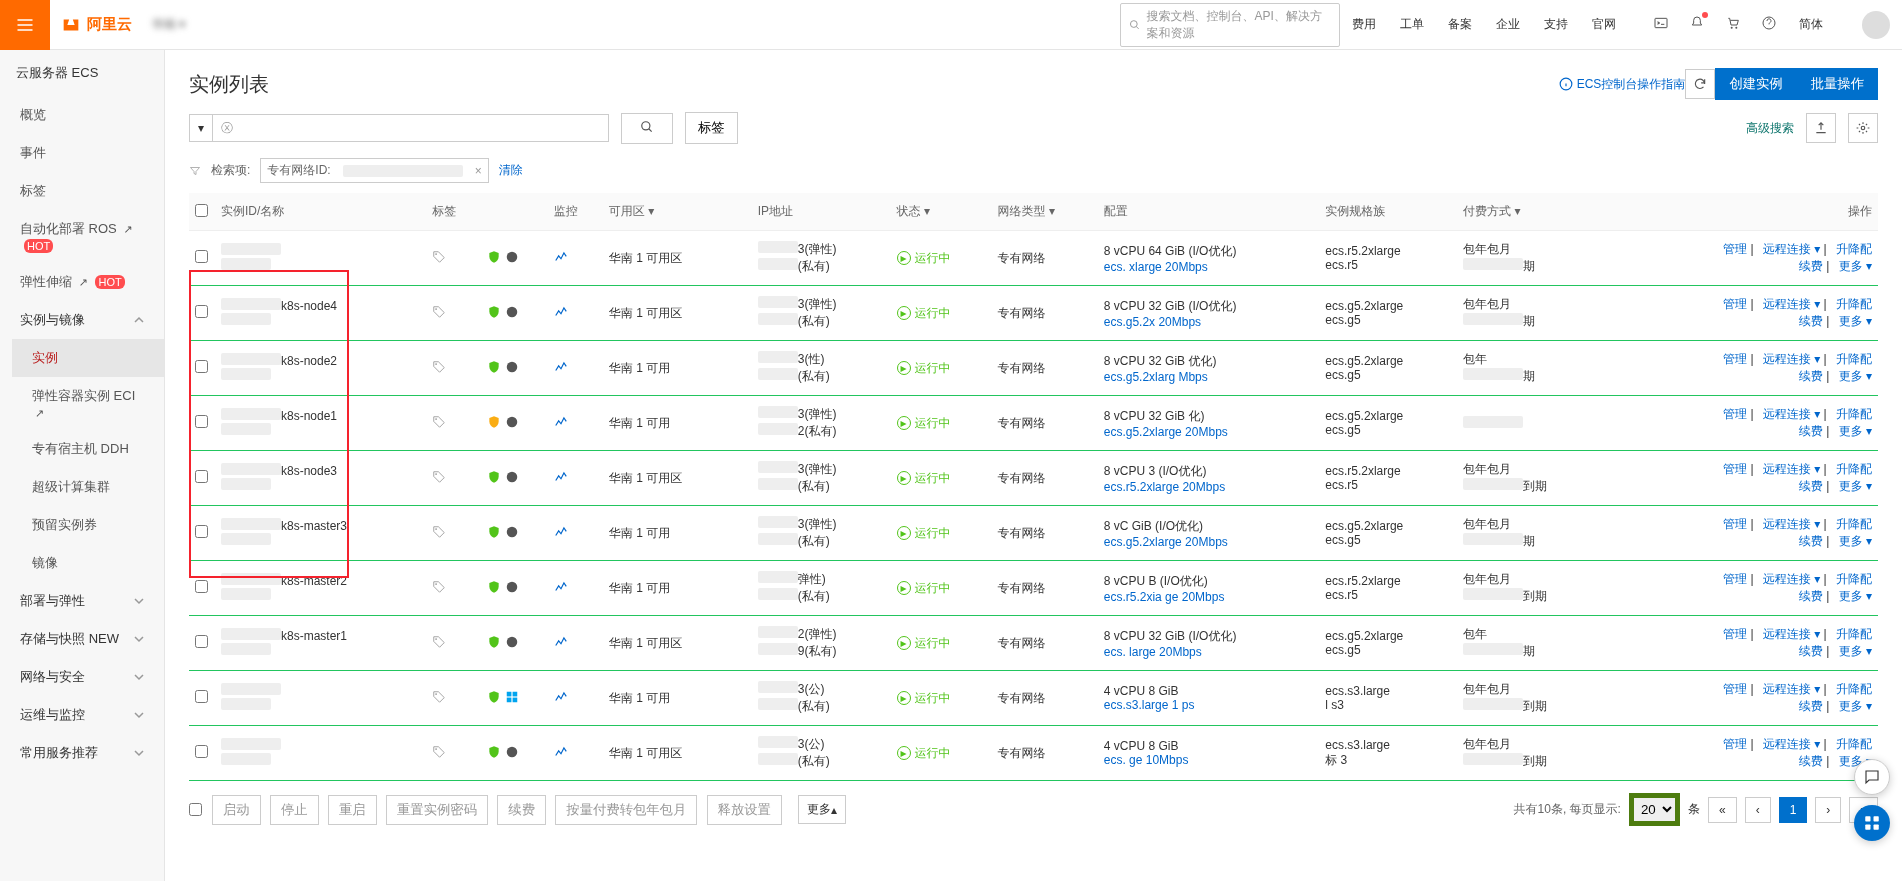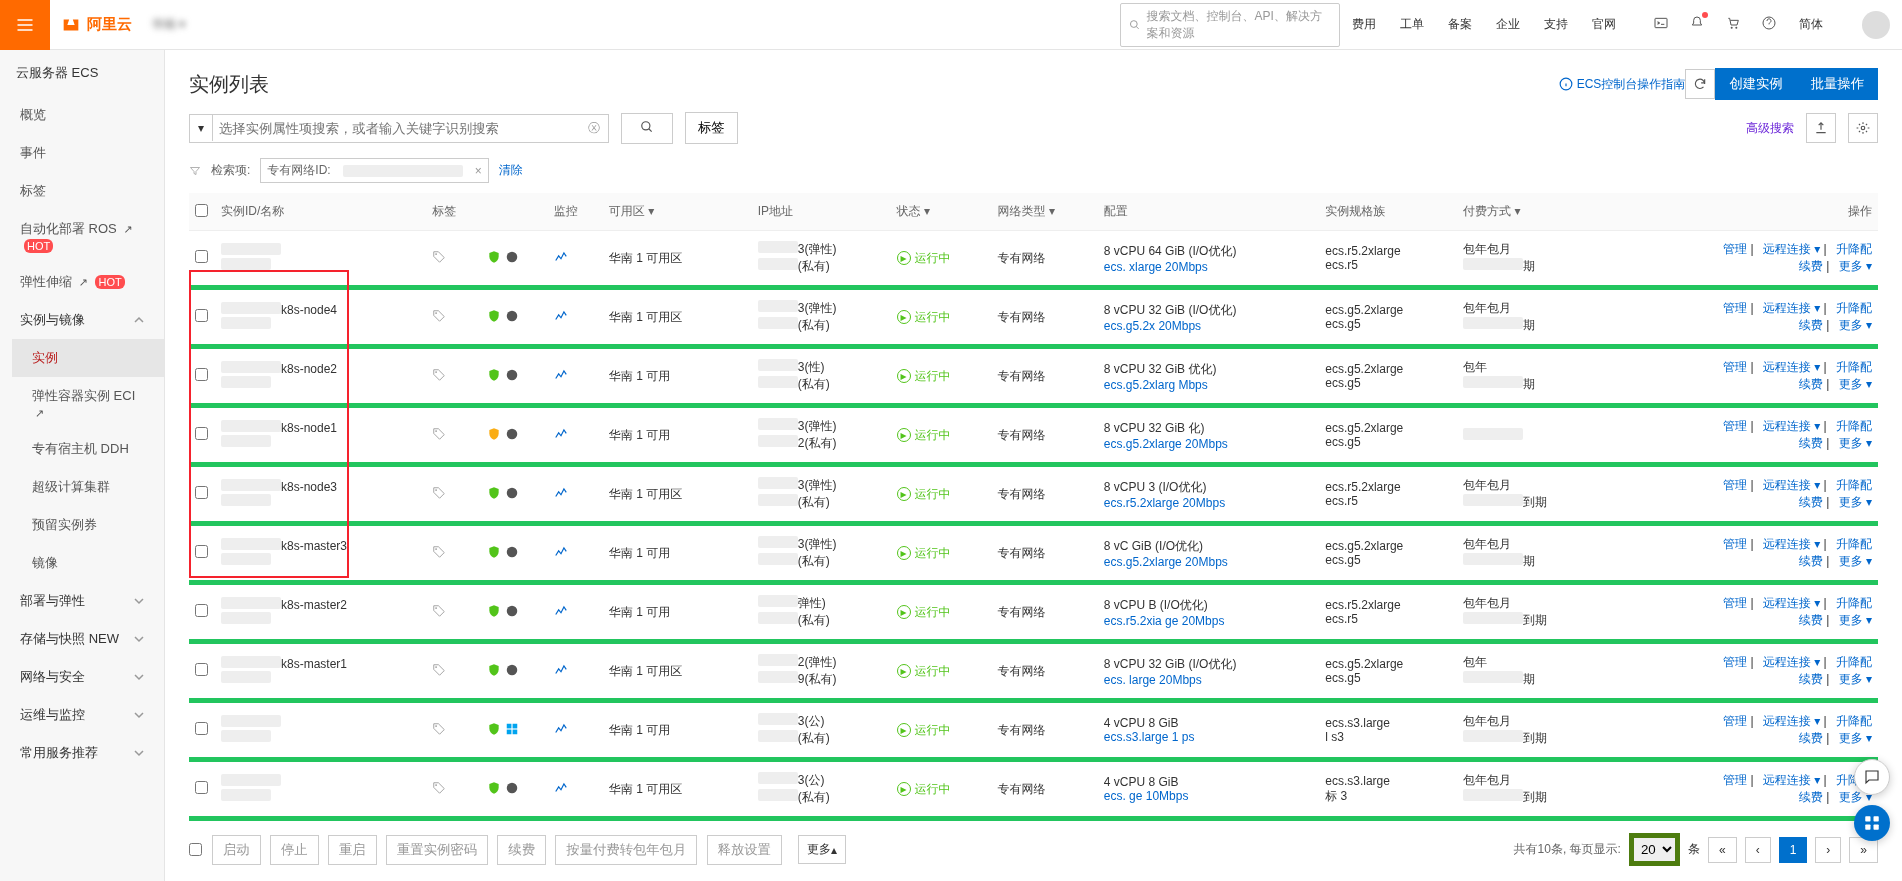--- a/index.html
+++ b/index.html
@@ -40,32 +40,32 @@
   .refresh-btn { width: 30px; height: 30px; border: 1px solid #ccc; display: flex; align-items: center; justify-content: center; cursor: pointer; background: #fff; }
   .btn-primary { background: #0070cc; color: #fff; padding: 7px 14px; border: none; cursor: pointer; }
   
   .search-row { display: flex; align-items: center; padding: 0 24px 10px 24px; gap: 12px; }
   .search-combo { display: flex; border: 1px solid #ccc; align-items: center; width: 420px; }
   .search-combo .sel { padding: 6px 8px; border-right: 1px solid #ccc; display: flex; align-items: center; cursor: pointer; }
   .search-combo input { border: none; padding: 6px; flex: 1; outline: none; }
   .search-combo .clr { padding: 0 8px; color: #999; }
   .search-btn { border: 1px solid #ccc; padding: 6px 18px; cursor: pointer; background: #fff; }
   .tag-btn { border: 1px solid #ccc; padding: 6px 12px; cursor: pointer; background: #fff; }
-  .adv-link { margin-left: auto; color: #6d28d9; cursor: pointer; }
+  .adv-link { margin-left: auto; color: #0f766e; cursor: pointer; }
   .small-btn { border: 1px solid #ccc; width: 30px; height: 30px; display: flex; align-items: center; justify-content: center; cursor: pointer; background: #fff; }
   
   .filter-row { display: flex; align-items: center; padding: 4px 24px 10px 24px; gap: 10px; color: #666; }
   .filter-tag { background: #fff; border: 1px solid #ccc; padding: 3px 6px; display: flex; align-items: center; gap: 12px; font-size: 12px; }
   .filter-tag .x { cursor: pointer; color: #999; }
   .clear-filter { color: #06c; cursor: pointer; }
   
   .table-wrap { padding: 0 24px; }
   table { width: 100%; border-collapse: collapse; font-size: 12px; }
   thead th { text-align: left; padding: 10px 6px; color: #666; font-weight: normal; background: #fafafa; border-bottom: 1px solid #eee; }
-  tbody tr { border-bottom: 5px solid #22c55e; }
+  tbody tr { border-bottom: 1px solid #22c55e; }
   tbody td { padding: 10px 6px; vertical-align: middle; }
   .chk { width: 26px; }
   .inst-name { color: #333; }
   .inst-sub { color: #666; font-size: 12px; }
   .tag-icon { color: #999; }
   .status-run { color: #52c41a; display: flex; align-items: center; gap: 4px; }
   .status-run .dot { width: 14px; height: 14px; border: 1px solid #52c41a; border-radius: 50%; display: inline-flex; align-items: center; justify-content: center; }
   .link { color: #06c; cursor: pointer; }
   .ops-col { text-align: right; white-space: nowrap; }
   .ops-col a { color: #06c; margin-left: 6px; cursor: pointer; }
@@ -239,21 +239,20 @@
             </svg>
         </button>
         <button class="btn-primary">创建实例</button>
         <button class="btn-primary">批量操作</button>
       </div>
     </div>
 
     <div class="search-row">
       <div class="search-combo">
         <span class="sel">▾</span>
-        <input placeholder="选择实例属性项搜索，或者输入关键字识别搜索" style="">
         <span class="clr">ⓧ</span>
       </div>
       <button class="search-btn">
         <svg width="14" height="14" viewBox="0 0 24 24">
             <circle cx="10" cy="10" r="7" fill="none" stroke="#555" stroke-width="2"></circle>
             <path d="M15 15l5 5" stroke="#555" stroke-width="2"></path>
           </svg>
       </button>
       <button class="tag-btn">标签</button>
       <span class="adv-link">高级搜索</span>

